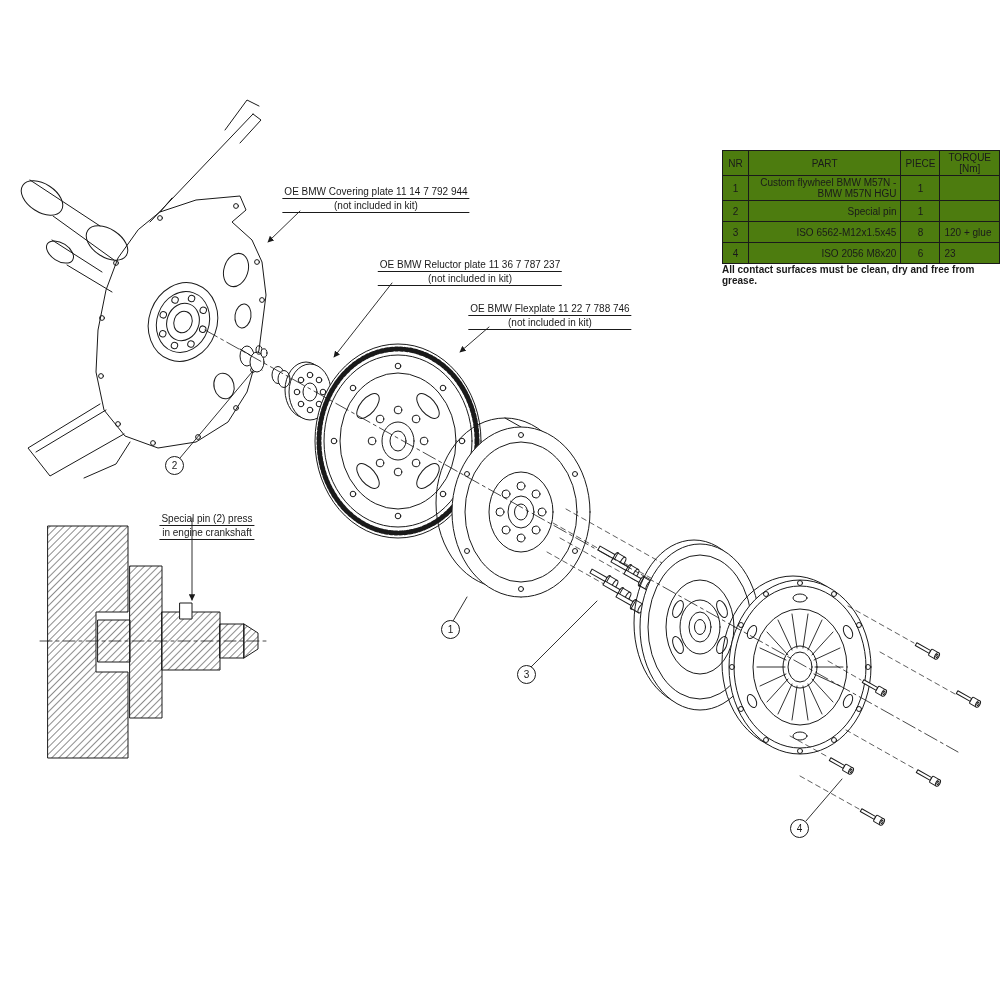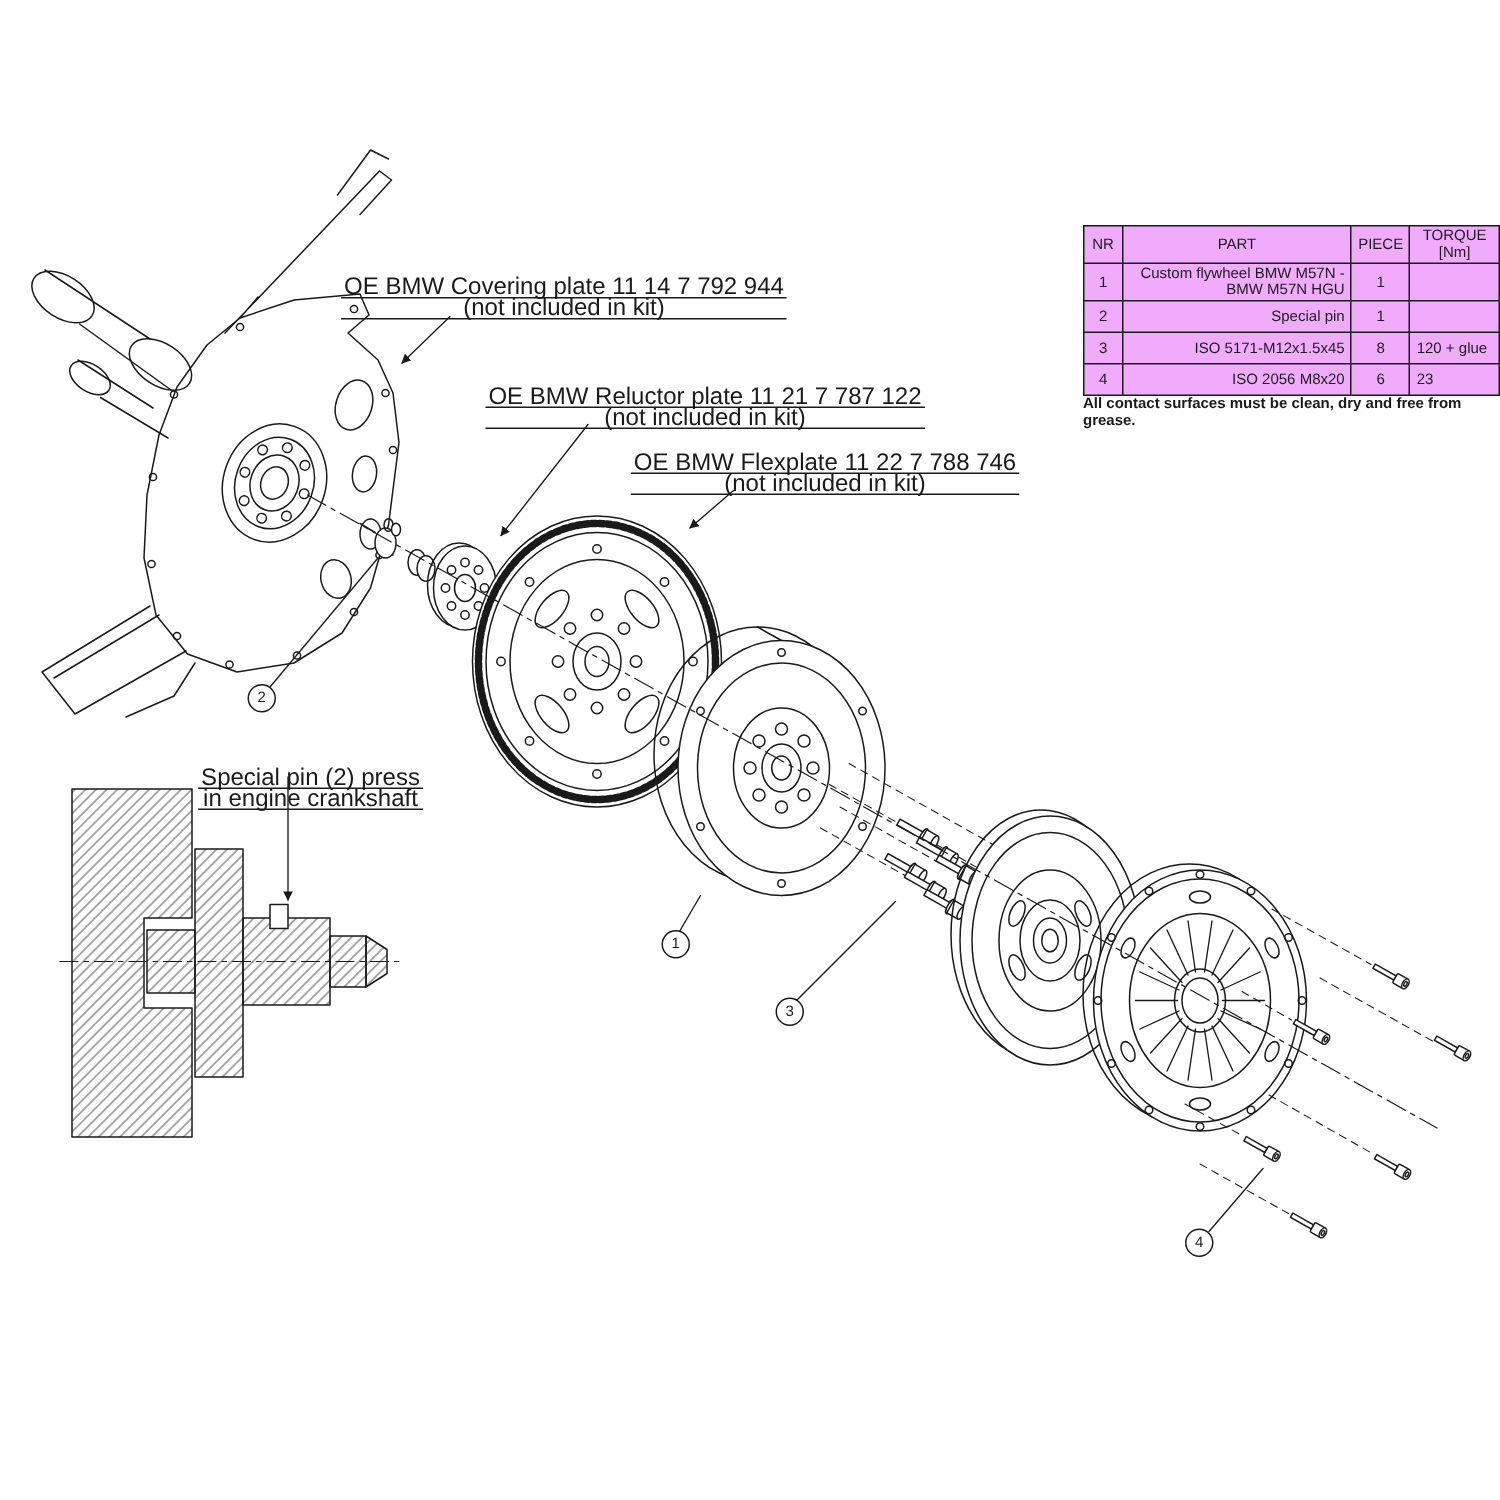--- a/index.html
+++ b/index.html
@@ -2,30 +2,30 @@
 <html><head>
 <meta charset="utf-8">
 <style>
   *{margin:0;padding:0;box-sizing:border-box}
   html,body{width:1000px;height:1000px;background:#fff;color:#1a1a1a;
     font-family:"Liberation Sans",sans-serif;position:relative;overflow:hidden}
   #stage{position:absolute;inset:0;width:1000px;height:1000px}
   svg.art{position:absolute;left:0;top:0}
 
   
-  .anno{position:absolute;font-size:16px;line-height:13px;text-align:center;
+  .anno{position:absolute;font-size:10px;line-height:13px;text-align:center;
         white-space:nowrap;transform:translateX(-50%)}
   .anno span{display:block;border-bottom:1px solid #1a1a1a;padding:0 2px}
 
   
   .co{position:absolute;width:19px;height:19px;border:1.2px solid #1a1a1a;border-radius:50%;
       background:#fff;font-size:10px;display:flex;align-items:center;justify-content:center;z-index:3}
 
   
-  .parts-table{position:absolute;left:722px;top:150px;border-collapse:collapse;font-size:10px;background:#f0abfc;z-index:2}
+  .parts-table{position:absolute;left:722px;top:150px;border-collapse:collapse;font-size:10px;background:#4d7c0f;z-index:2}
   .parts-table th,.parts-table td{border:1px solid #1a1a1a;padding:1px 4px;height:21px;font-weight:normal}
   .parts-table th{height:15px;text-align:center}
   .c-nr{width:26px;text-align:center}
   .c-part{width:158px;text-align:right}
   .c-piece{width:34px;text-align:center}
   .c-tq{width:60px;text-align:left}
   .note{position:absolute;left:722px;top:264px;width:280px;font-size:10px;font-weight:bold;z-index:2}
 </style>
 </head>
 <body>
@@ -305,21 +305,21 @@
         <path d="M806,821 L842,779"></path>
       </g>
     </g>
   </svg>
 
   <div class="anno" style="left:376px;top:185px">
     <span>OE BMW Covering plate 11 14 7 792 944</span>
     <span>(not included in kit)</span>
   </div>
   <div class="anno" style="left:470px;top:258px">
-    <span>OE BMW Reluctor plate 11 21 7 787 122</span>
+    <span>OE BMW Reluctor plate 11 36 7 787 237</span>
     <span>(not included in kit)</span>
   </div>
   <div class="anno" style="left:550px;top:302px">
     <span>OE BMW Flexplate 11 22 7 788 746</span>
     <span>(not included in kit)</span>
   </div>
   <div class="anno" style="left:207px;top:512px">
     <span>Special pin (2) press</span>
     <span>in engine crankshaft</span>
   </div>
@@ -346,21 +346,21 @@
         <td class="c-tq"></td>
       </tr>
       <tr>
         <td class="c-nr">2</td>
         <td class="c-part">Special pin</td>
         <td class="c-piece">1</td>
         <td class="c-tq"></td>
       </tr>
       <tr>
         <td class="c-nr">3</td>
-        <td class="c-part">ISO 5171-M12x1.5x45</td>
+        <td class="c-part">ISO 6562-M12x1.5x45</td>
         <td class="c-piece">8</td>
         <td class="c-tq">120 + glue</td>
       </tr>
       <tr>
         <td class="c-nr">4</td>
         <td class="c-part">ISO 2056 M8x20</td>
         <td class="c-piece">6</td>
         <td class="c-tq">23</td>
       </tr>
     </tbody>

